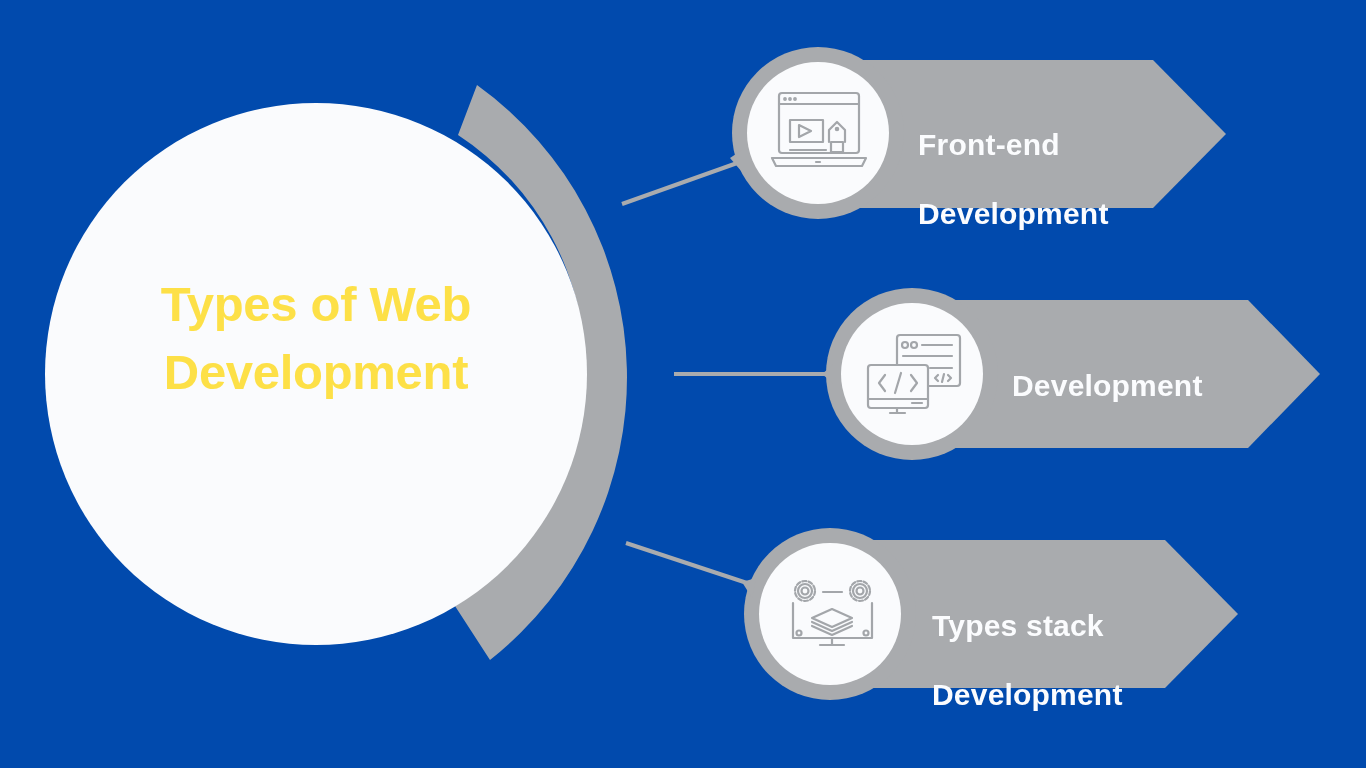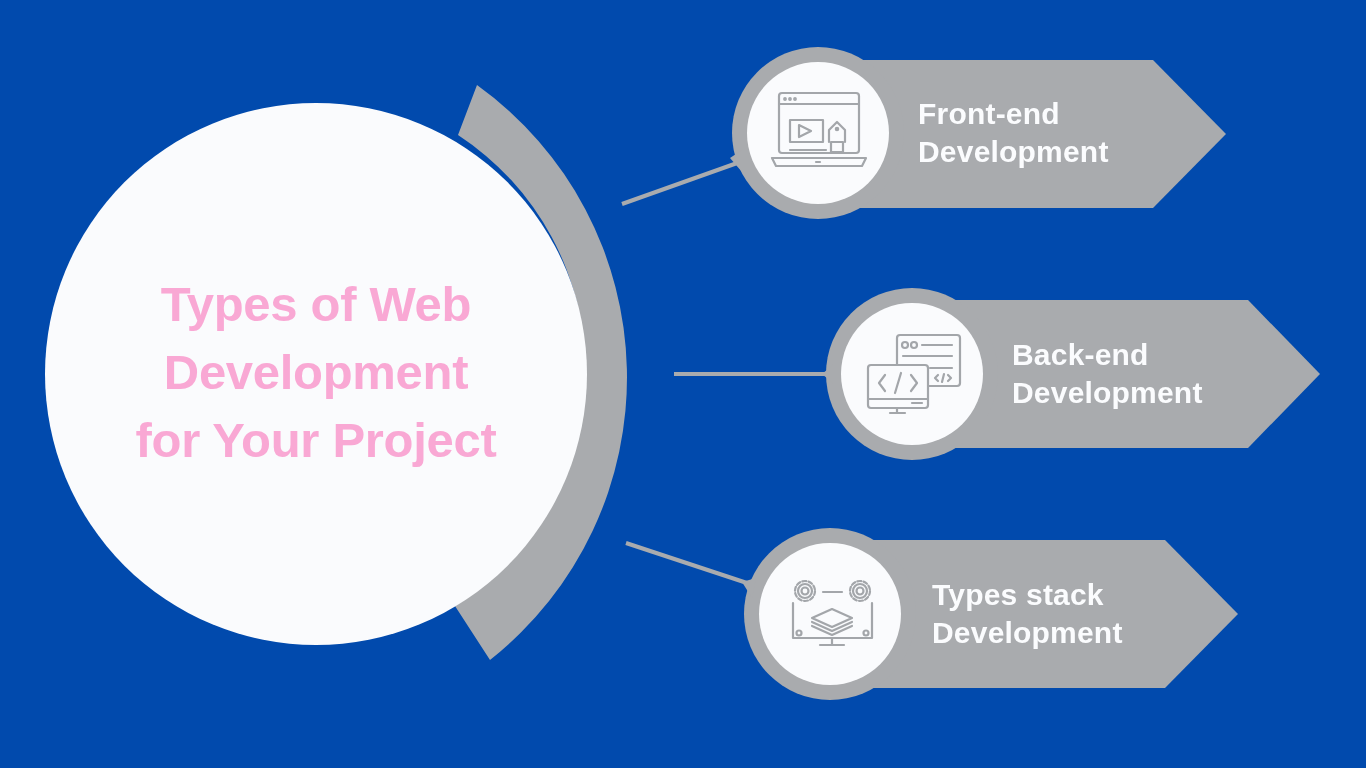--- a/index.html
+++ b/index.html
@@ -18,36 +18,36 @@
       position: absolute;
       left: 0; top: 0;
       width: 1366px; height: 768px;
     }
     .hub-title {
       position: absolute;
       left: 66px;
       top: 270px;
       width: 500px;
       text-align: center;
-      color: #f9a8d4;
+      color: #fde047;
       font-weight: 700;
       font-size: 49px;
       line-height: 68px;
       letter-spacing: -0.3px;
     }
     .hub-title span { display: block; }
     .label {
       position: absolute;
       color: #fbfcfe;
       font-weight: 700;
       font-size: 30px;
       line-height: 38px;
       letter-spacing: 0.2px;
     }
-    .label span { display: block; }
+    .label span { display: block; margin-top: 31px; }
   </style>
 </head>
 <body>
 
 <svg id="stage" width="1366" height="768" viewBox="0 0 1366 768" xmlns="http://www.w3.org/2000/svg">
 
   <path d="M 477 85 A 360 360 0 0 1 490 660 L 455 606 A 280 280 0 0 0 458 135 Z" fill="#a9abae"></path>
 
   <g stroke="#a9abae" stroke-width="4" fill="none">
     <line x1="622" y1="204" x2="740" y2="162"></line>
@@ -129,27 +129,25 @@
       <path d="M 812 626 L 832 635 L 852 626"></path>
       <line x1="832" y1="638" x2="832" y2="644"></line>
       <line x1="820" y1="645" x2="844" y2="645"></line>
     </g>
   </g>
 </svg>
 
 <div class="hub-title">
   <span>Types of Web</span>
   <span>Development</span>
-  <span>for Your Project</span>
 </div>
 
 <div class="label" style="left:918px; top:95px;">
   <span>Front-end</span>
   <span>Development</span>
 </div>
 <div class="label" style="left:1012px; top:336px;">
-  <span>Back-end</span>
   <span>Development</span>
 </div>
 <div class="label" style="left:932px; top:576px;">
   <span>Types stack</span>
   <span>Development</span>
 </div>
 
 </body></html>

